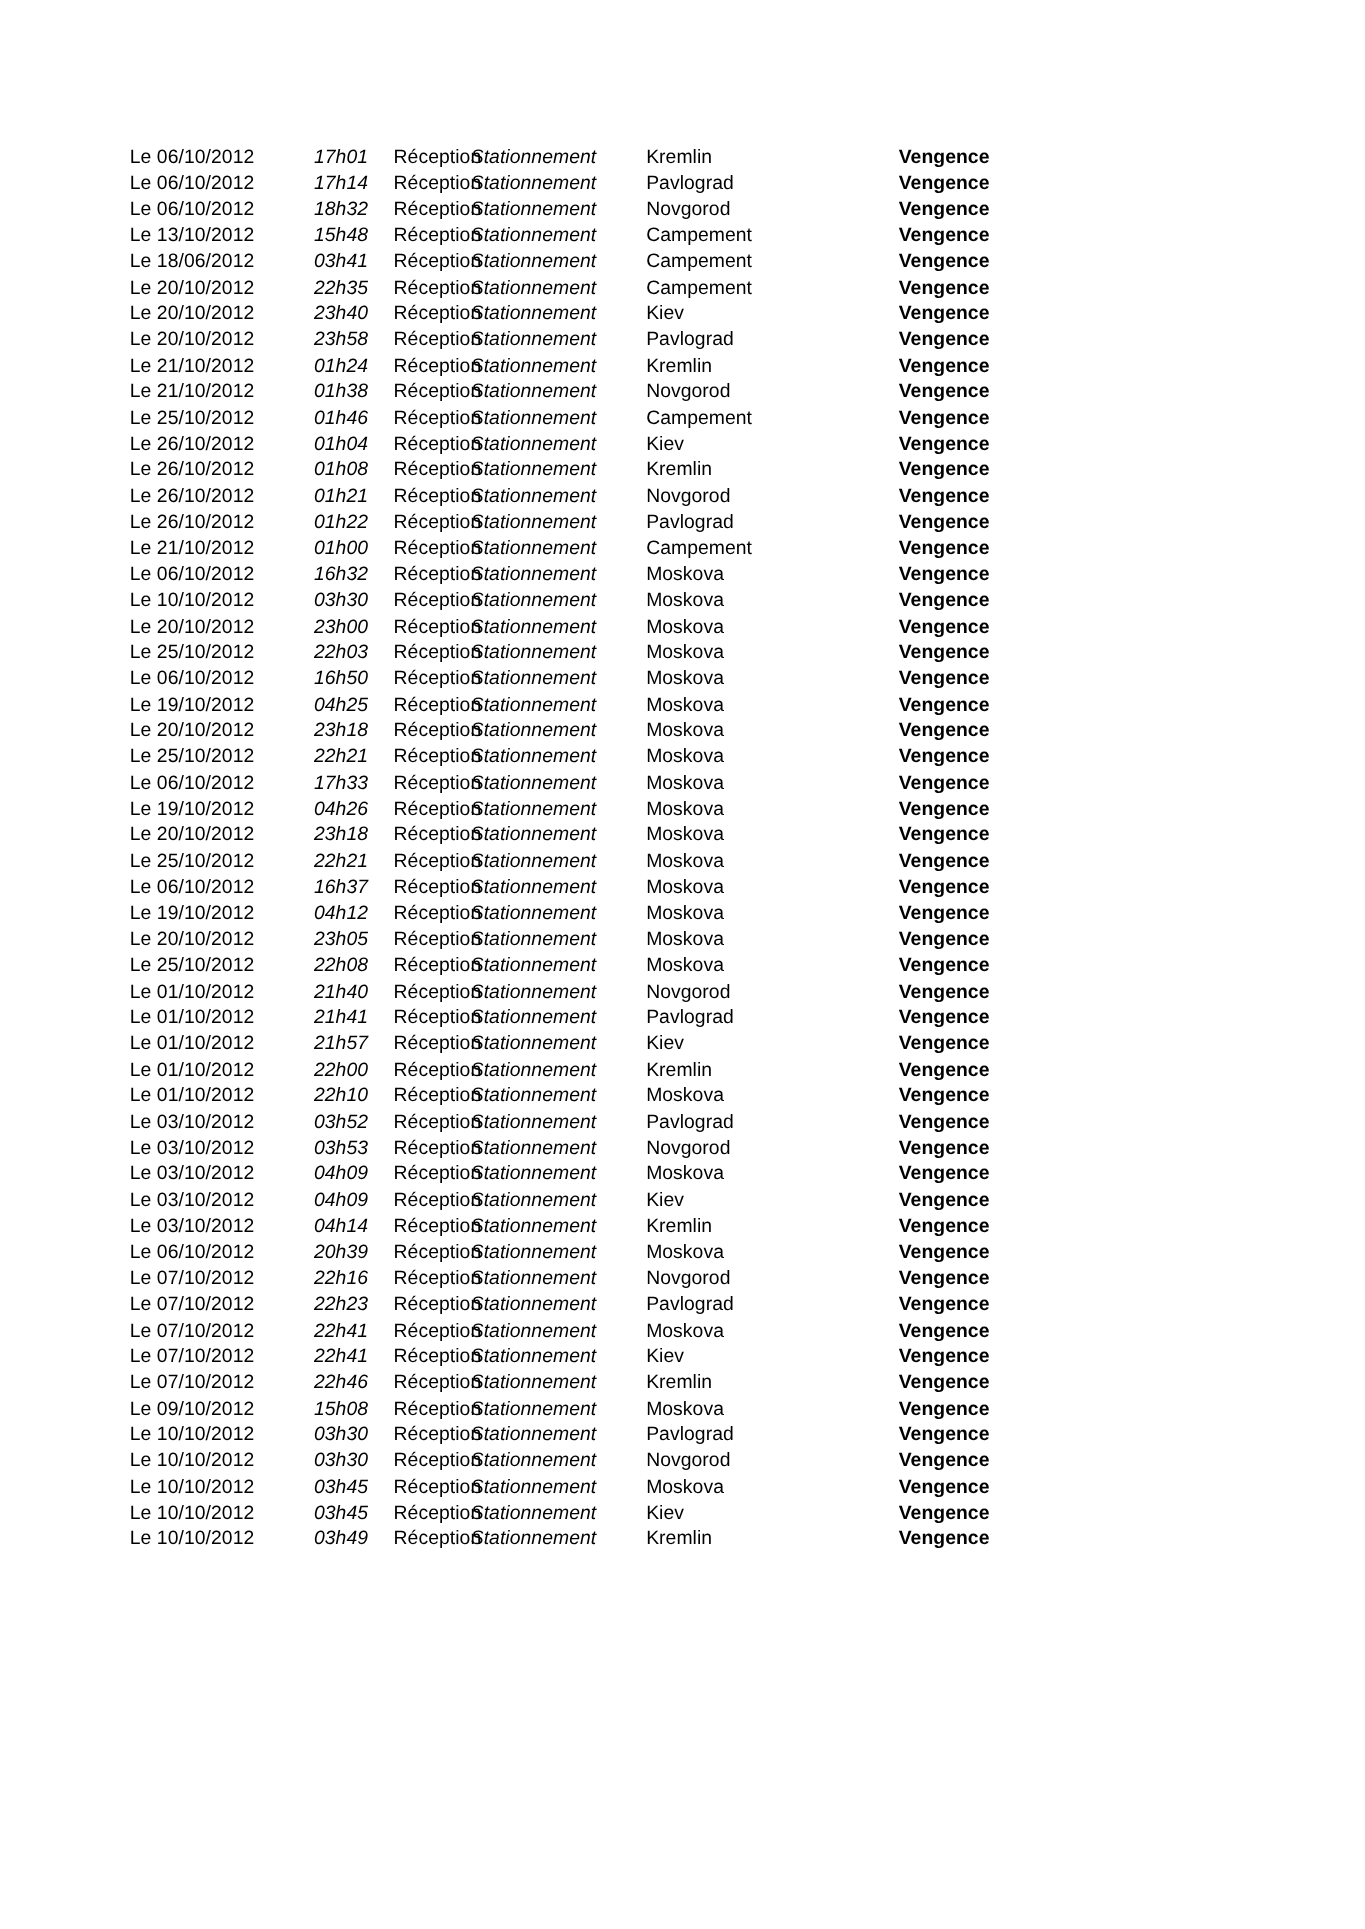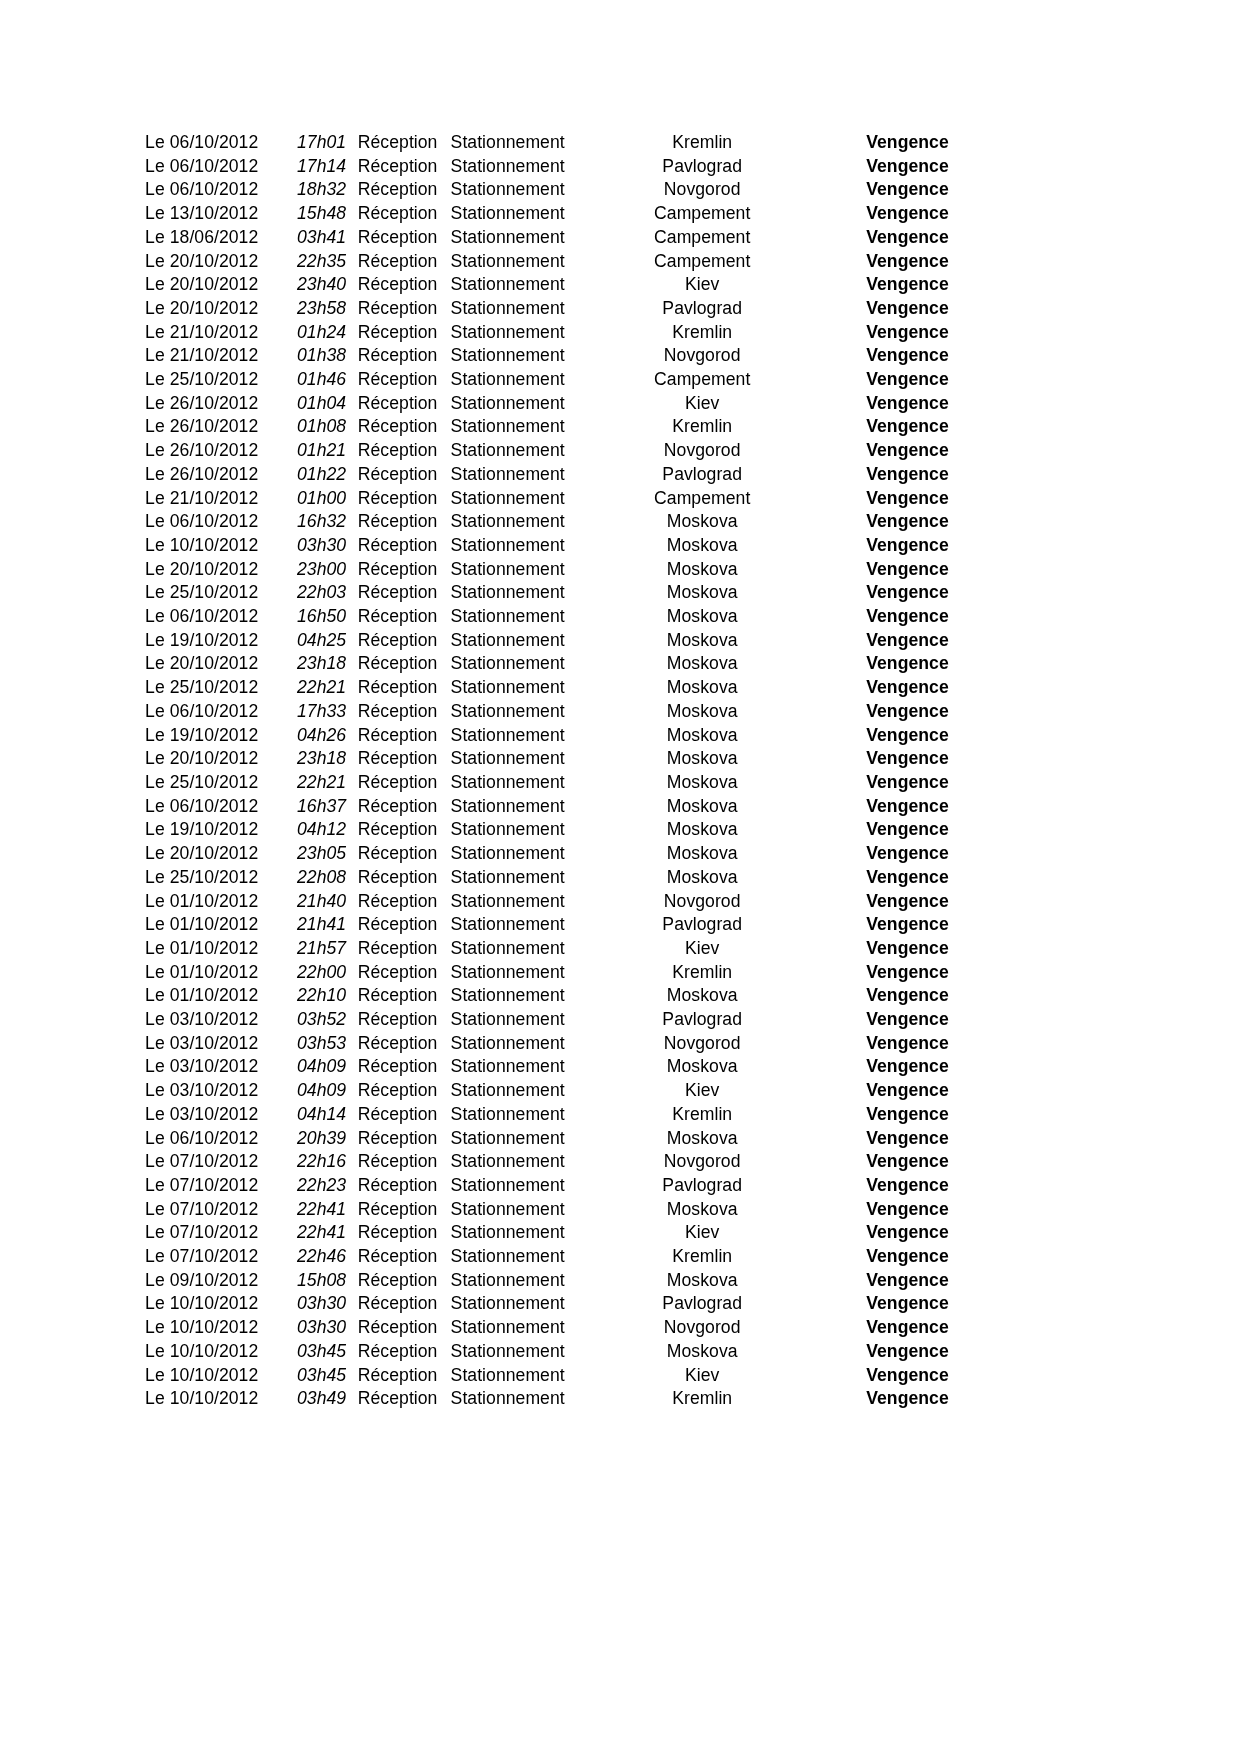--- a/index.html
+++ b/index.html
@@ -25,35 +25,34 @@
   #log-table {
     position: absolute;
     left: 118px;
     top: 131px;
     width: 880px;
     border-collapse: collapse;
     table-layout: fixed;
   }
   #log-table tr {
     height: 23.7px;
-    text-align: center;
   }
   #log-table td {
     padding: 0;
     margin: 0;
     font-size: 17.6px;
     line-height: 23.7px;
     white-space: nowrap;
     vertical-align: top;
     letter-spacing: 0.05px;
   }
   .c-date      { width: 148px; }
   .c-time      { width: 64px; font-style: italic;  }
   .c-type      { width: 62px;  }
-  .c-activity  { width: 141px; }
+  .c-activity  { width: 141px; font-style: italic; }
   .c-location  { width: 203px; }
   .c-operation { width: 160px; font-weight: bold; }
 </style>
 </head>
 <body>
 
 <div id="page">
   <table id="log-table">
     <tbody id="log-body">
         <tr>

